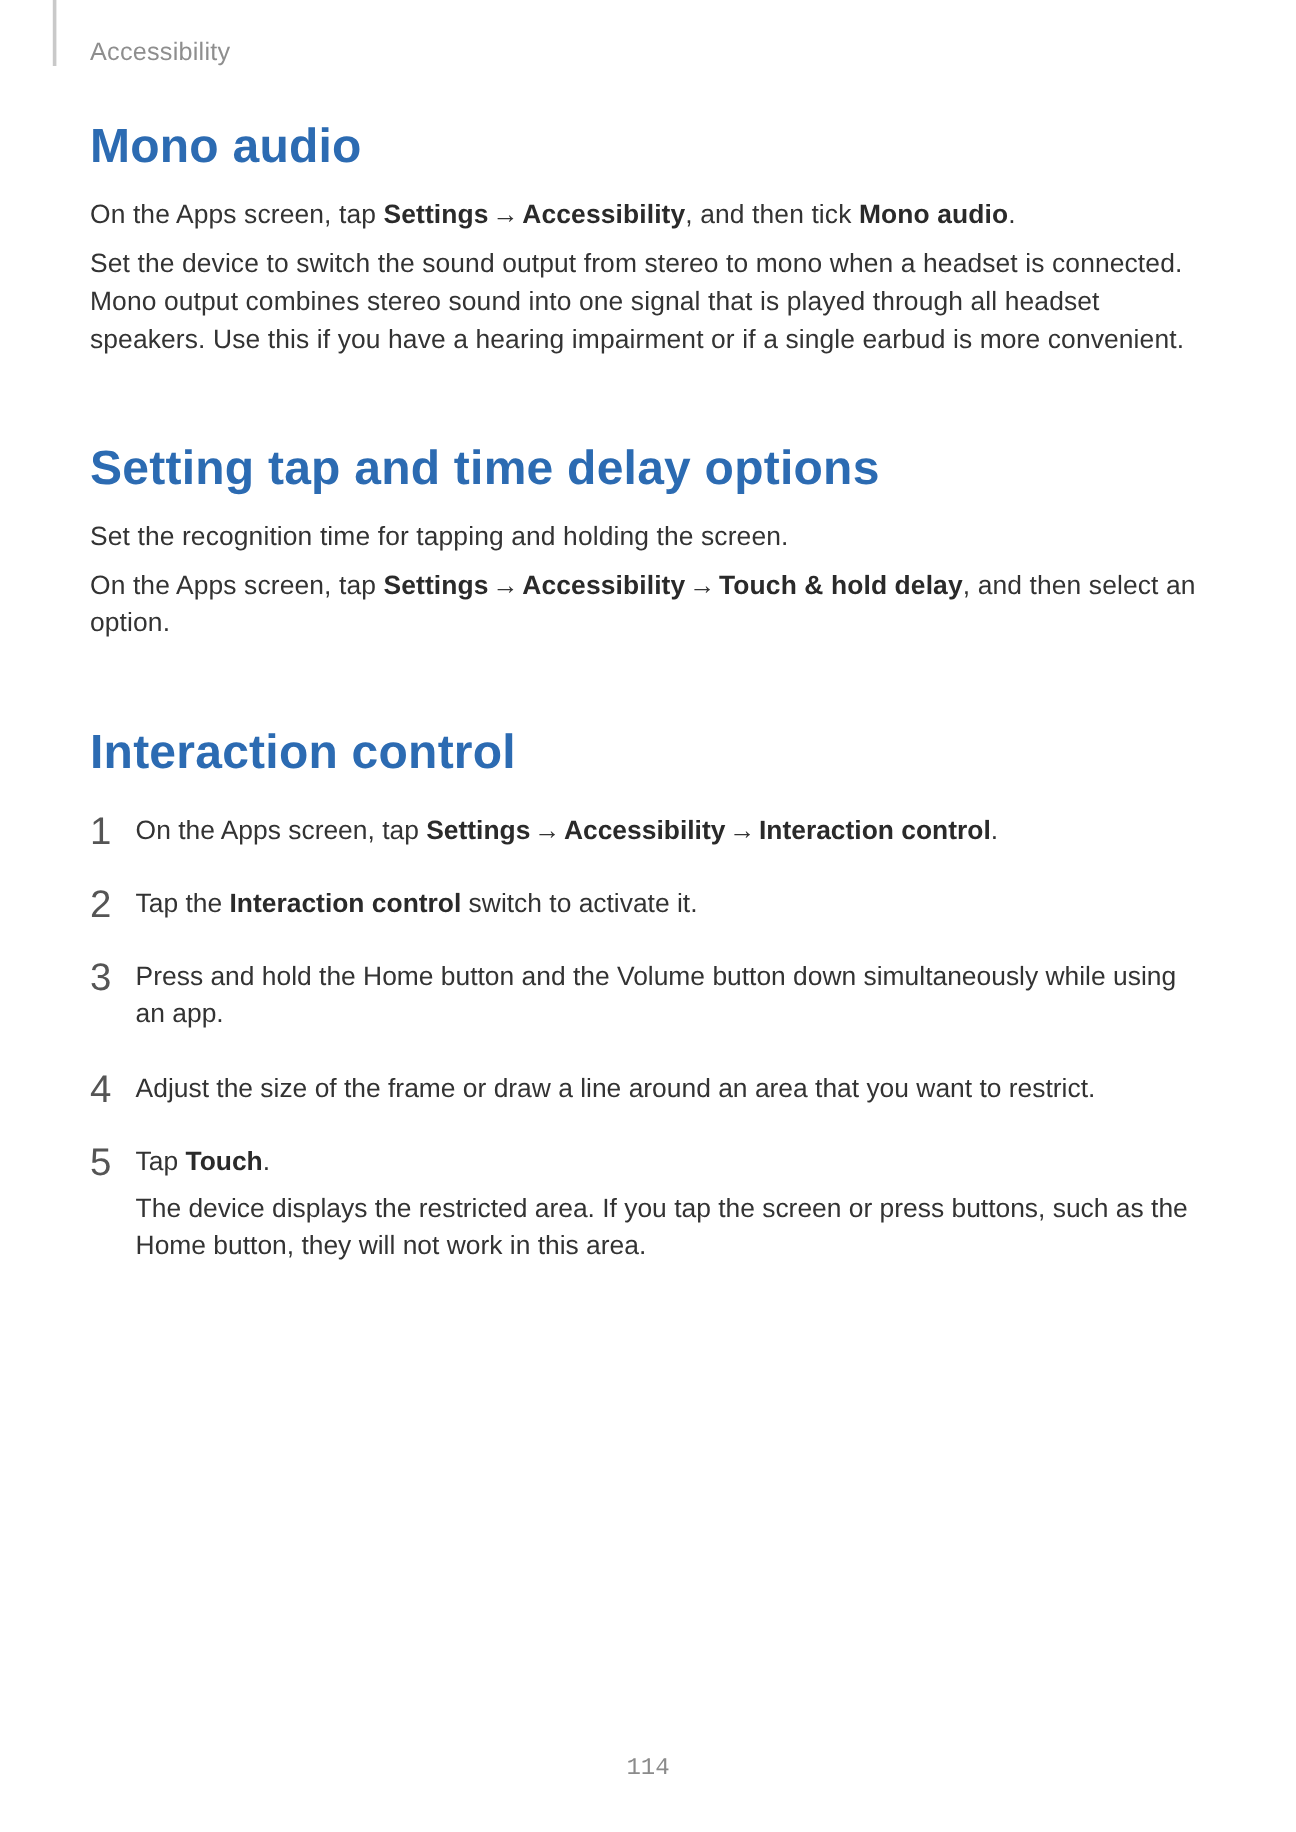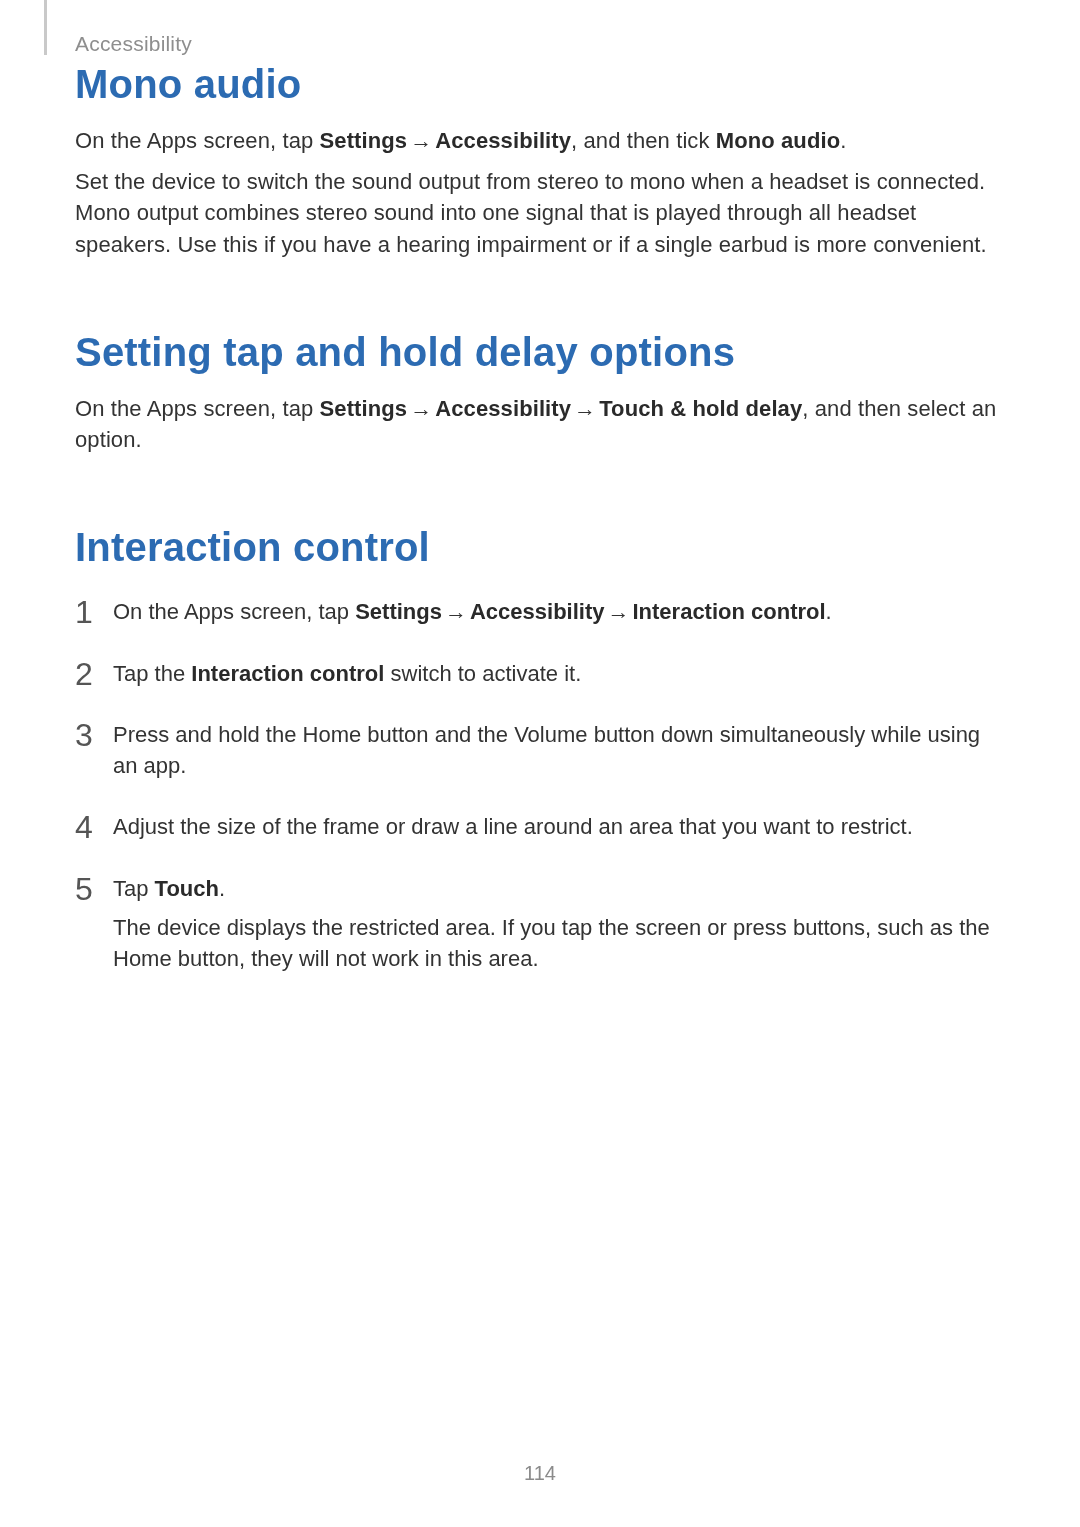--- a/index.html
+++ b/index.html
@@ -27,21 +27,21 @@
   }
   .header-label {
     position: absolute;
     top: 32px;
     left: 75px;
     font-size: 21px;
     color: #8e8e8e;
     letter-spacing: 0.2px;
   }
   .content {
-    margin-top: 32px;
+    margin-top: 70px;
   }
   h1.section {
     font-size: 40px;
     font-weight: 700;
     color: #2c6bb2;
     margin: 38px 0 18px 0;
     letter-spacing: 0.2px;
   }
   h1.section.first {
     margin-top: 0;
@@ -92,39 +92,41 @@
     line-height: 1.42;
   }
   .page-number {
     position: absolute;
     bottom: 42px;
     left: 0;
     width: 100%;
     text-align: center;
     font-size: 20px;
     color: #8b8b8b;
+    font-family: Liberation Mono, monospace;
   }
 </style>
 </head>
 <body>
 
 <div class="page">
 
   <div class="header-tab"></div>
   <div class="header-label">Accessibility</div>
 
   <div class="content">
 
     <h1 class="section first">Mono audio</h1>
     <p class="body">
       <span>On the Apps screen, tap </span><strong>Settings</strong><span class="arrow">→</span><strong>Accessibility</strong><span>, and then tick </span><strong>Mono audio</strong><span>.</span>
     </p>
     <p class="body">Set the device to switch the sound output from stereo to mono when a headset is connected. Mono output combines stereo sound into one signal that is played through all headset speakers. Use this if you have a hearing impairment or if a single earbud is more convenient.</p>
 
-    <h1 class="section mt-large">Setting tap and hold delay options</h1>
+    <h1 class="section mt-large">Setting tap and time delay options</h1>
+    <p class="body">Set the recognition time for tapping and holding the screen.</p>
     <p class="body">
       <span>On the Apps screen, tap </span><strong>Settings</strong><span class="arrow">→</span><strong>Accessibility</strong><span class="arrow">→</span><strong>Touch &amp; hold delay</strong><span>, and then select an option.</span>
     </p>
 
     <h1 class="section mt-large">Interaction control</h1>
 
     <ol class="steps">
       <li>
         <span class="num">1</span>
         <span>On the Apps screen, tap </span><strong>Settings</strong><span class="arrow">→</span><strong>Accessibility</strong><span class="arrow">→</span><strong>Interaction control</strong><span>.</span>

